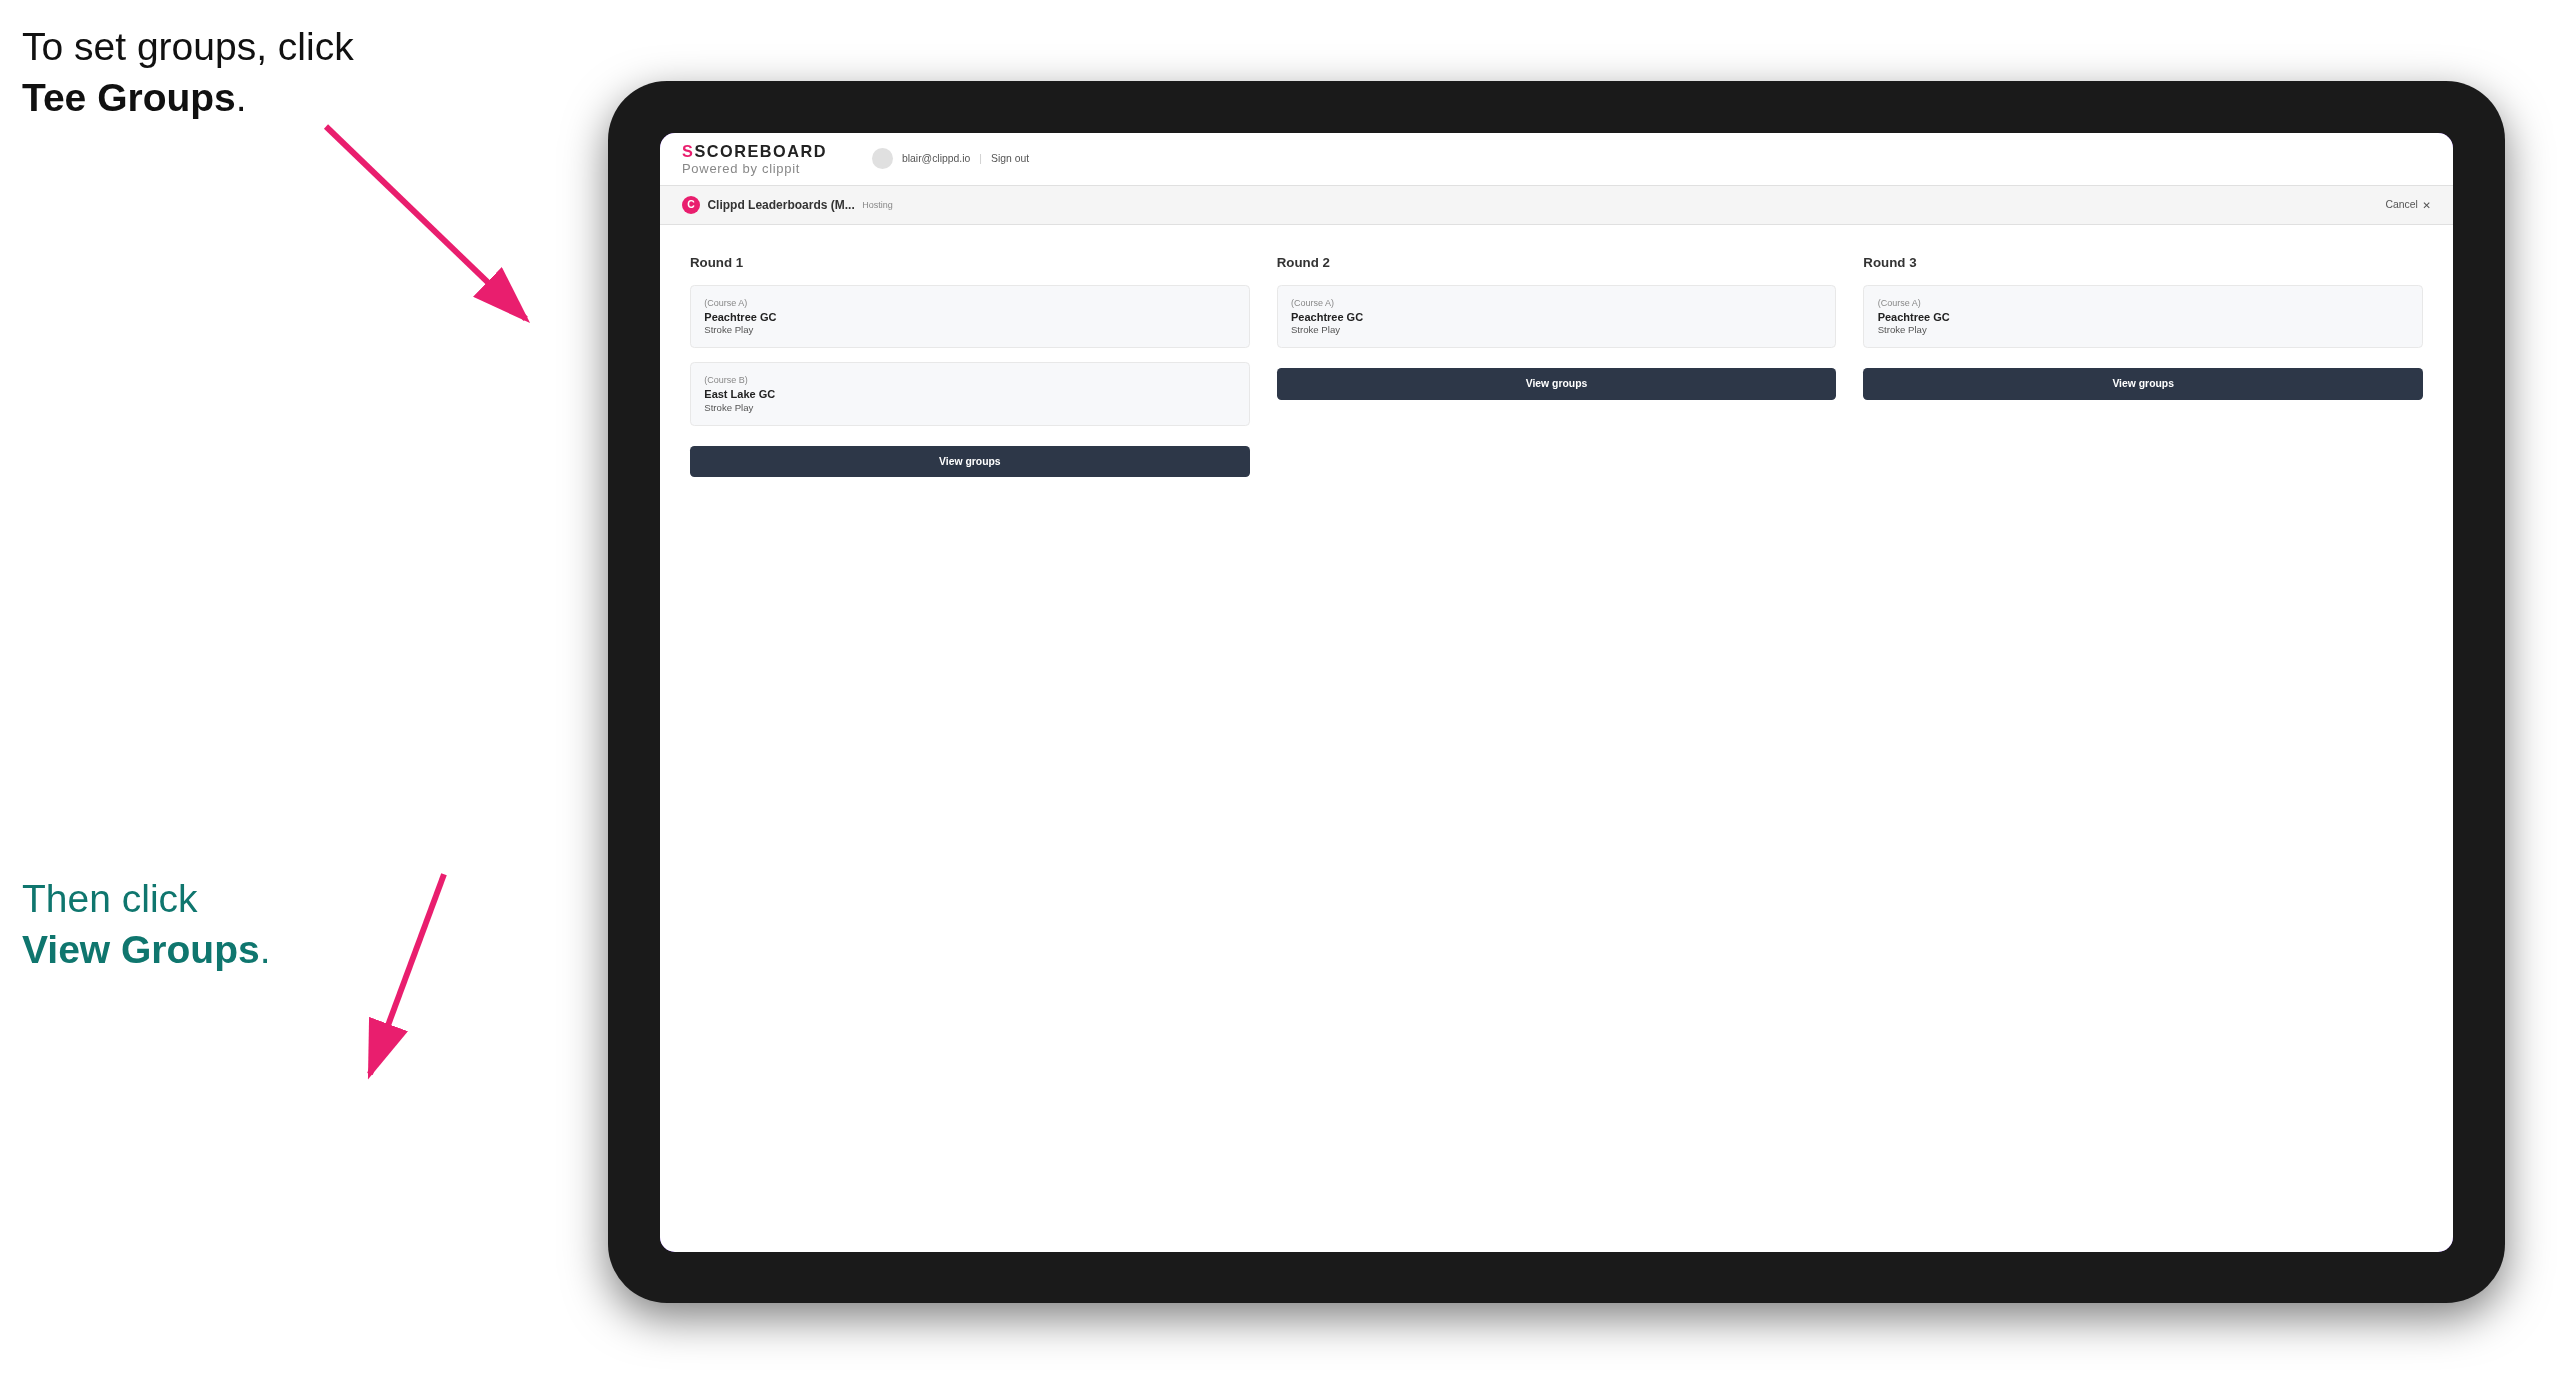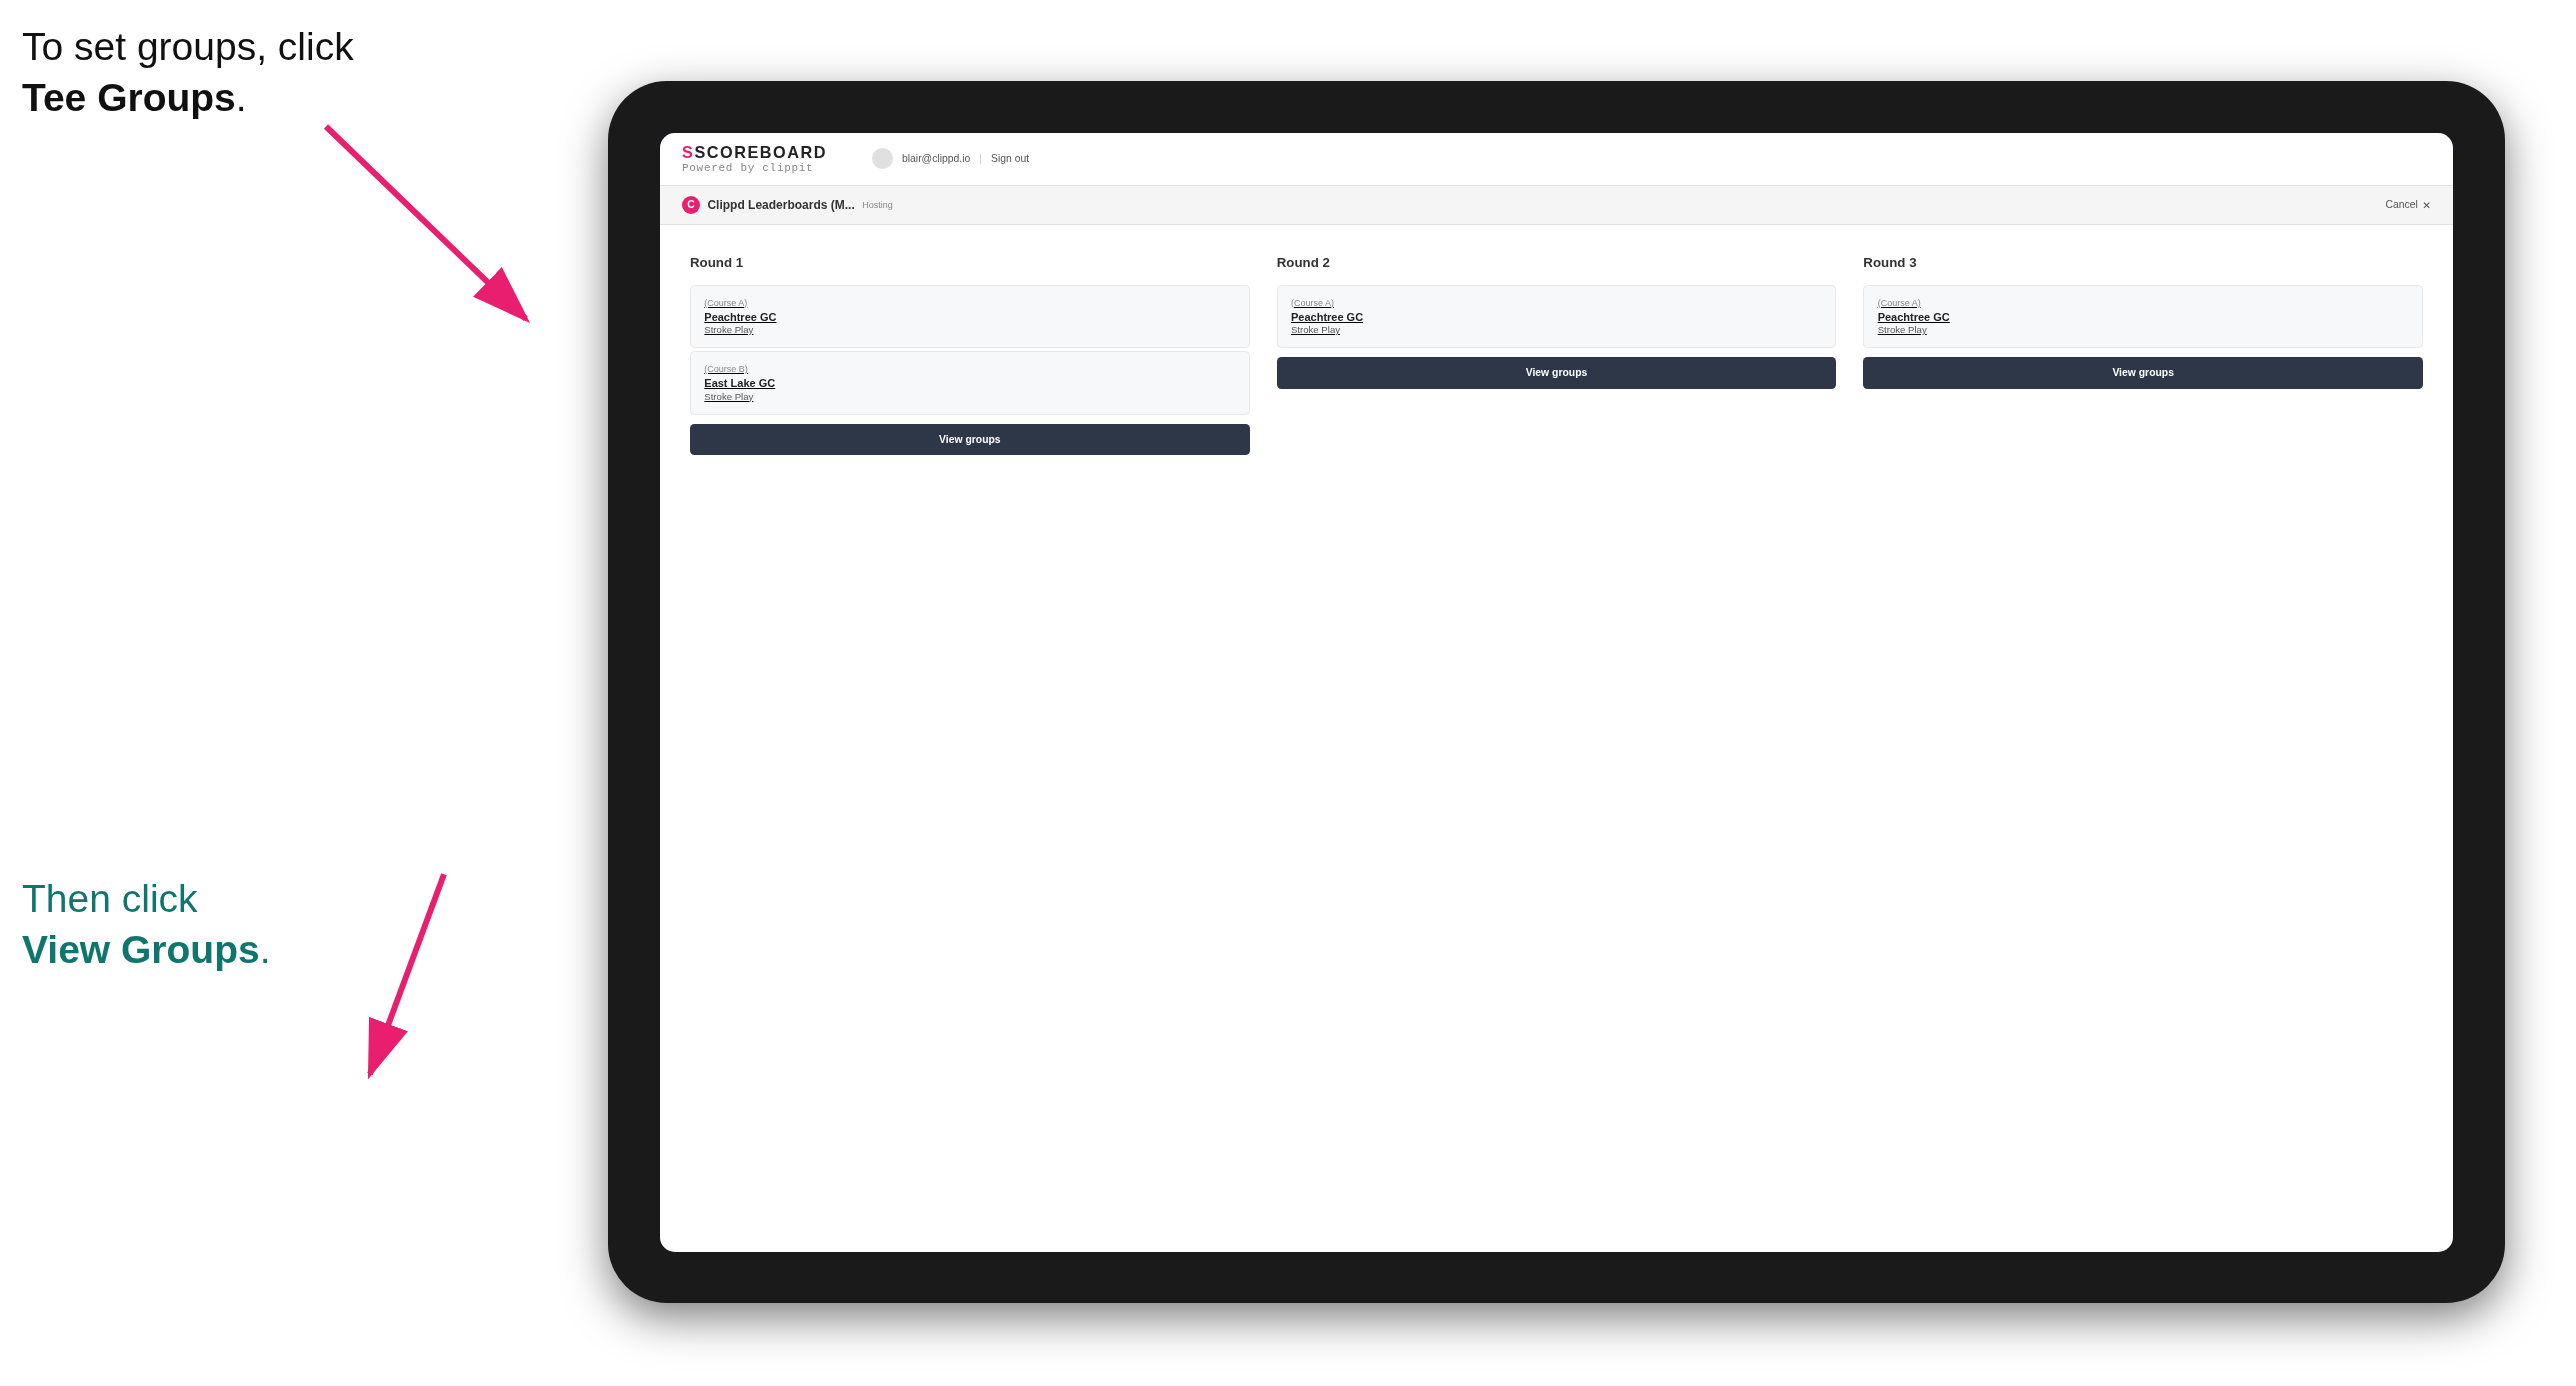--- a/index.html
+++ b/index.html
@@ -82,24 +82,23 @@
 
     .logo-text {
       font-size: 16.3px;
       font-weight: 900;
       letter-spacing: 1.5px;
       color: #222;
       text-transform: uppercase;
     }
 
     .logo-sub {
-      font-size: 11px;
+      font-size: 13px;
       color: #888;
       letter-spacing: 0.7px;
-      font-family: Liberation Mono, monospace;
     }
 
     .nav-items {
       display: flex;
       gap: 27px;
       flex: 1;
     }
 
     .nav-item {
       font-size: 12px;
@@ -226,22 +225,21 @@
       font-weight: 600;
       color: #333;
       margin-bottom: 15px;
     }
 
     .course-card {
       background: #f7f8fa;
       border: 0.7px solid #e8e8e8;
       border-radius: 4.4px;
       padding: 12px 13.3px;
-      margin-bottom: 3px;
-      text-decoration: underline;
+      margin-bottom: 14px;
     }
 
     .course-label {
       font-size: 9px;
       color: #888;
       margin-bottom: 3px;
     }
 
     .course-name {
       font-size: 11px;

